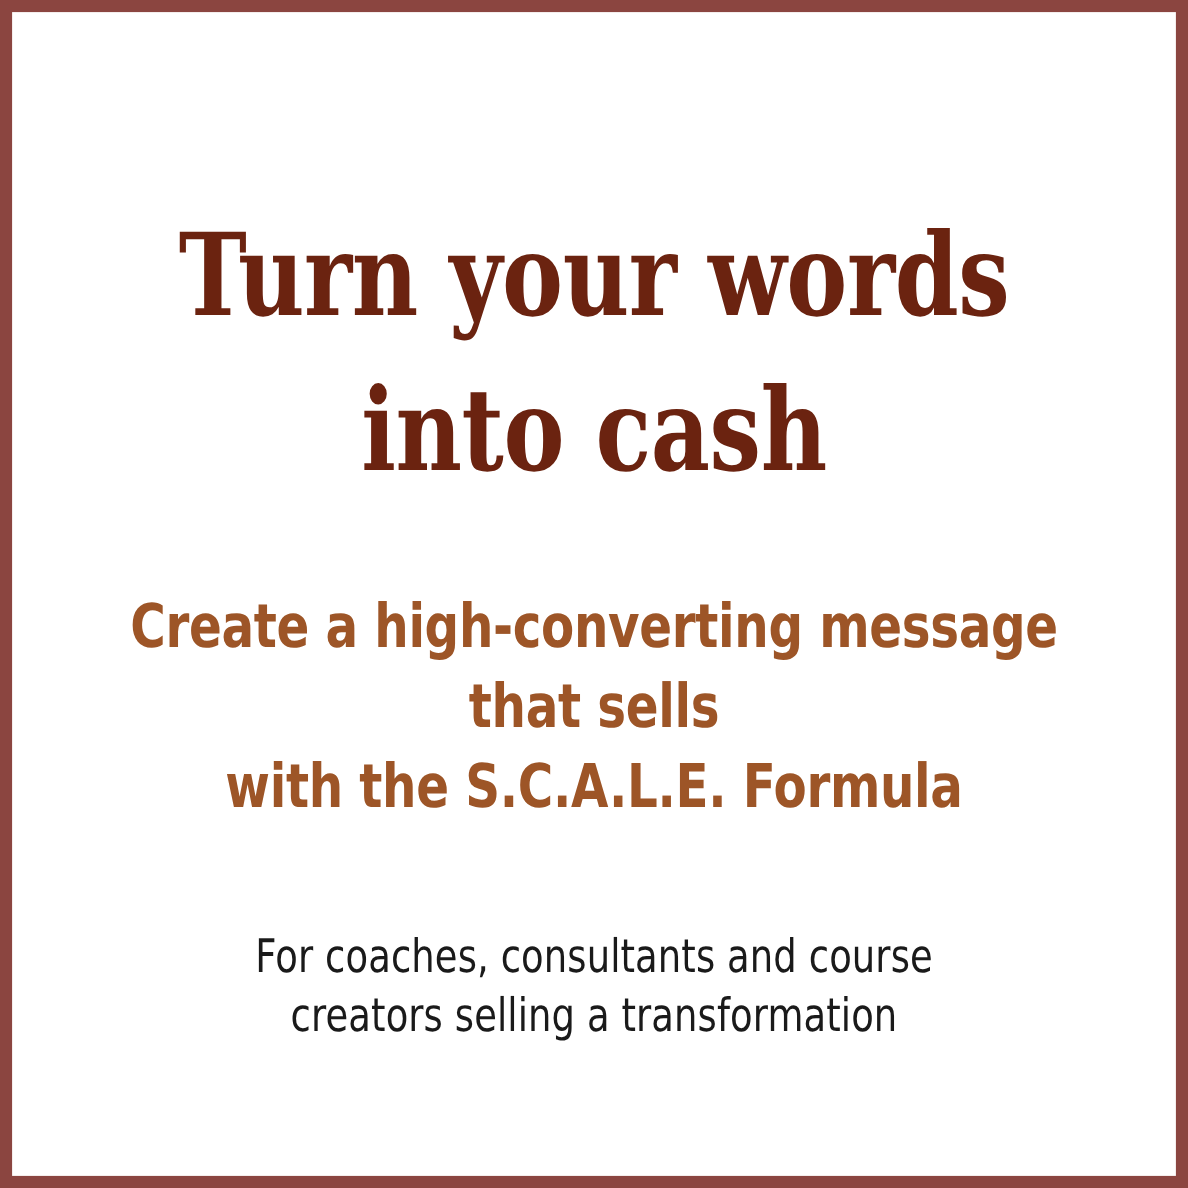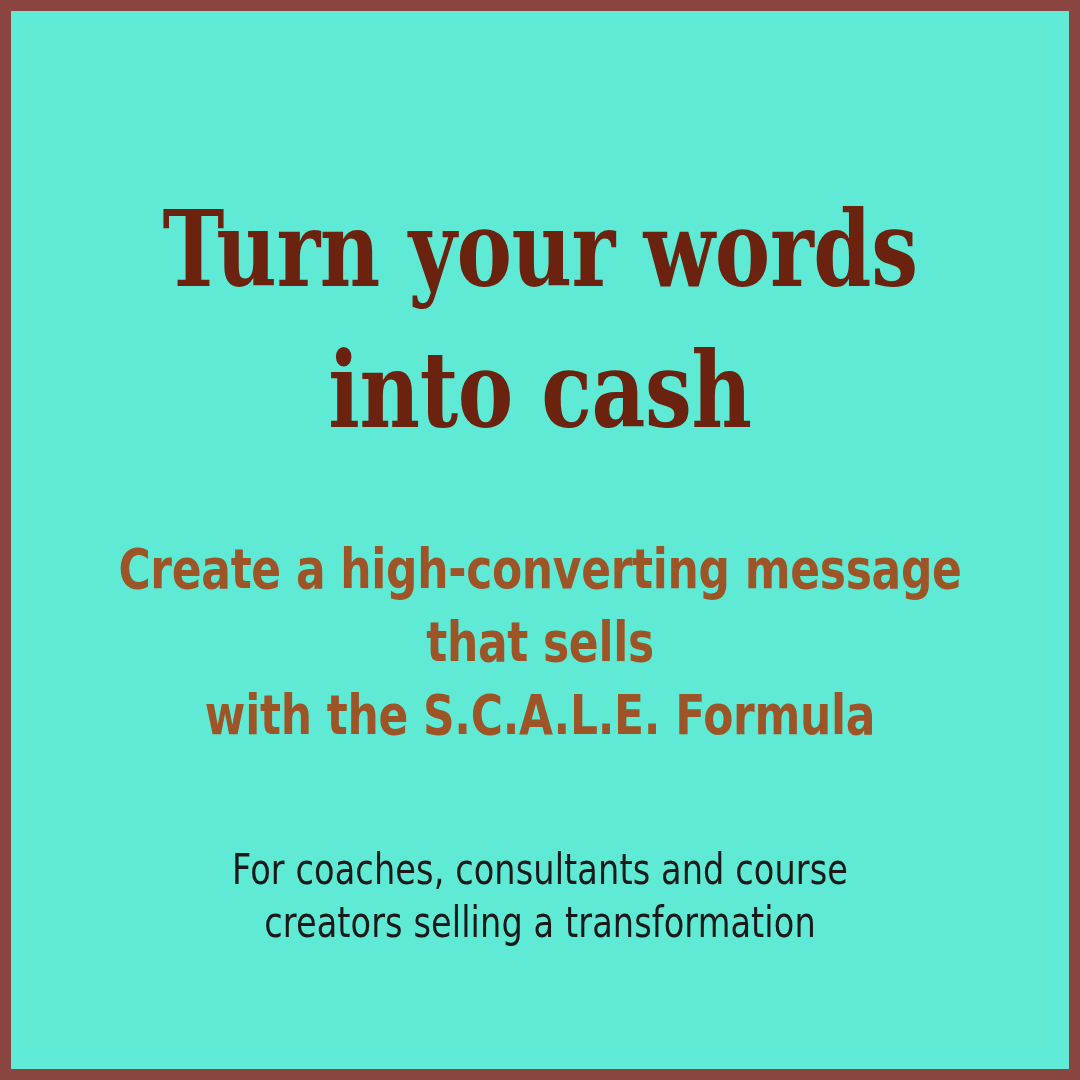--- a/index.html
+++ b/index.html
@@ -16,21 +16,21 @@
     font-family: "Liberation Sans", sans-serif;
     -webkit-font-smoothing: antialiased;
   }
 
   
   .poster {
     box-sizing: border-box;
     width: 1080px;
     height: 1080px;
     border: 11px solid #8b4540;
-    background: #5eead4;
+    background: #ffffff;
     display: flex;
     flex-direction: column;
     align-items: center;
     position: relative;
   }
 
   
   .headline {
     margin: 0;
     padding: 0;

